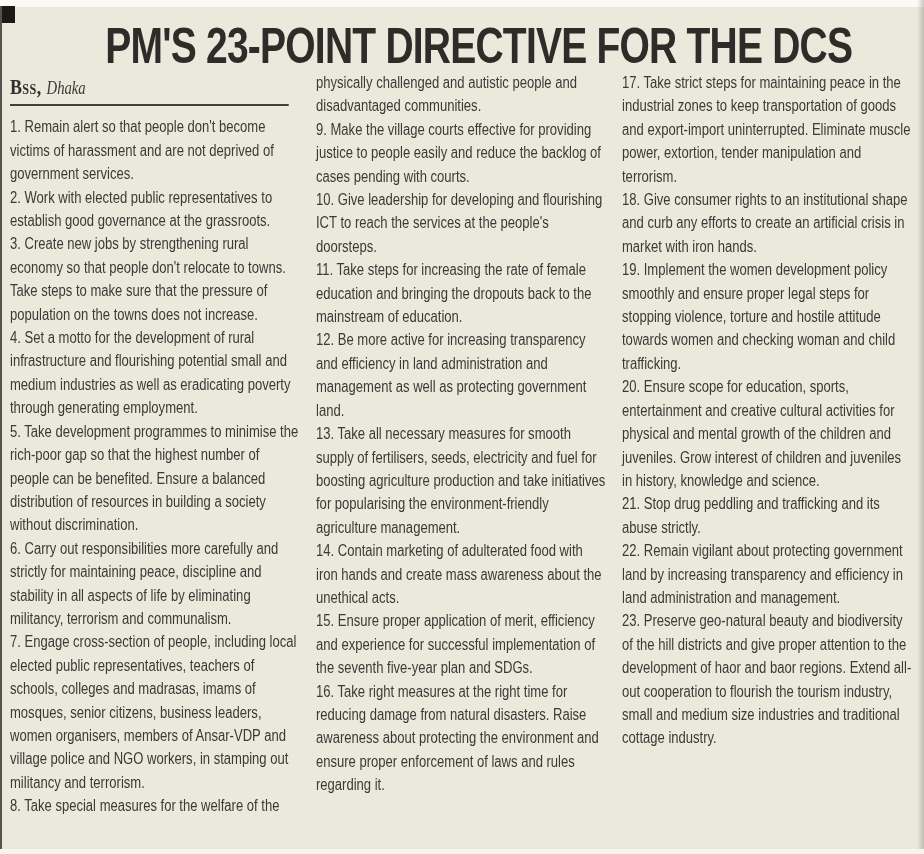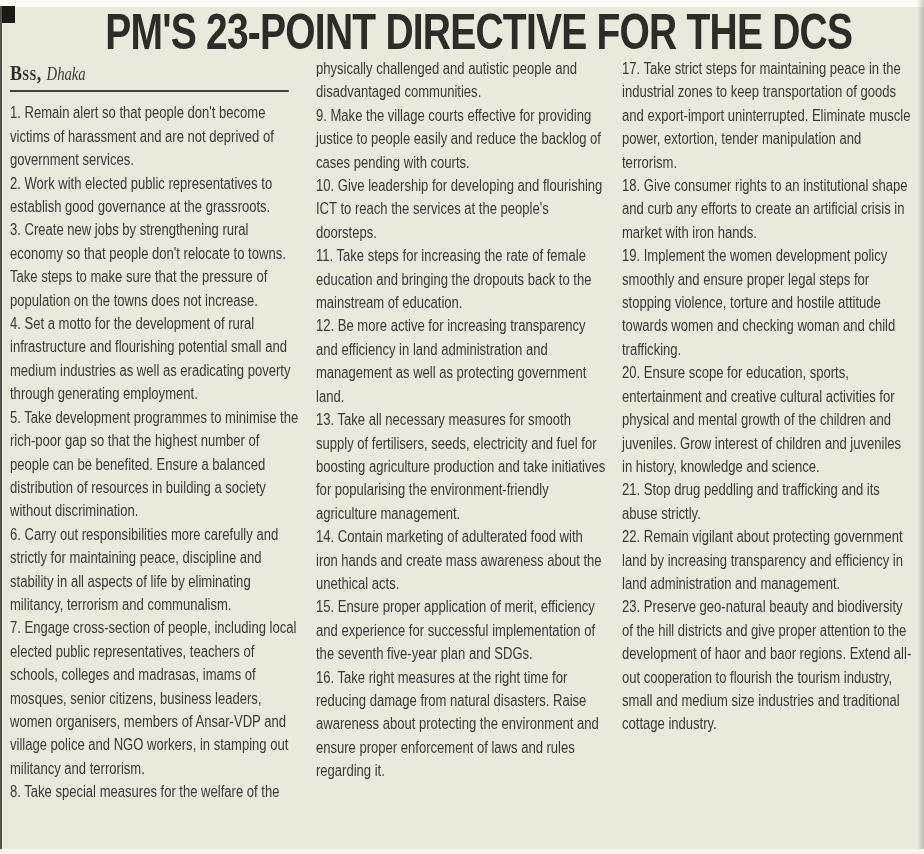--- a/index.html
+++ b/index.html
@@ -11,21 +11,21 @@
     font-family: "Liberation Sans", sans-serif;
   }
   
   .top-strip   { position:absolute; top:0; left:0; right:0; height:7px; background:#faf9f3; }
   .bottom-strip{ position:absolute; bottom:0; left:0; right:0; height:5px; background:#f5f4ee; }
   .left-line   { position:absolute; left:0; top:6px; width:2px; height:846px; background:#55534b; }
   .corner-mark { position:absolute; left:0; top:6px; width:15px; height:17px; background:#1a1914; }
   .right-shade { position:absolute; right:0; top:0; width:7px; height:100%;
                  background:linear-gradient(to right, rgba(0,0,0,0), rgba(110,108,100,0.35)); }
 
-  .headline-wrap { text-align:center; padding-top:3px; height:52px; }
+  .headline-wrap { text-align:center; padding-top:17px; height:52px; }
   .headline {
     display:inline-block;
     font-size:50px; font-weight:bold; letter-spacing:-1px;
     color:#2d2c29; white-space:nowrap;
     transform:scaleX(0.78); transform-origin:center top;
   }
 
   .cols { display:flex; gap:14px; padding:2px 0 0 10px; }
   .col  { width:292px; overflow:visible; }
   .col-inner {

